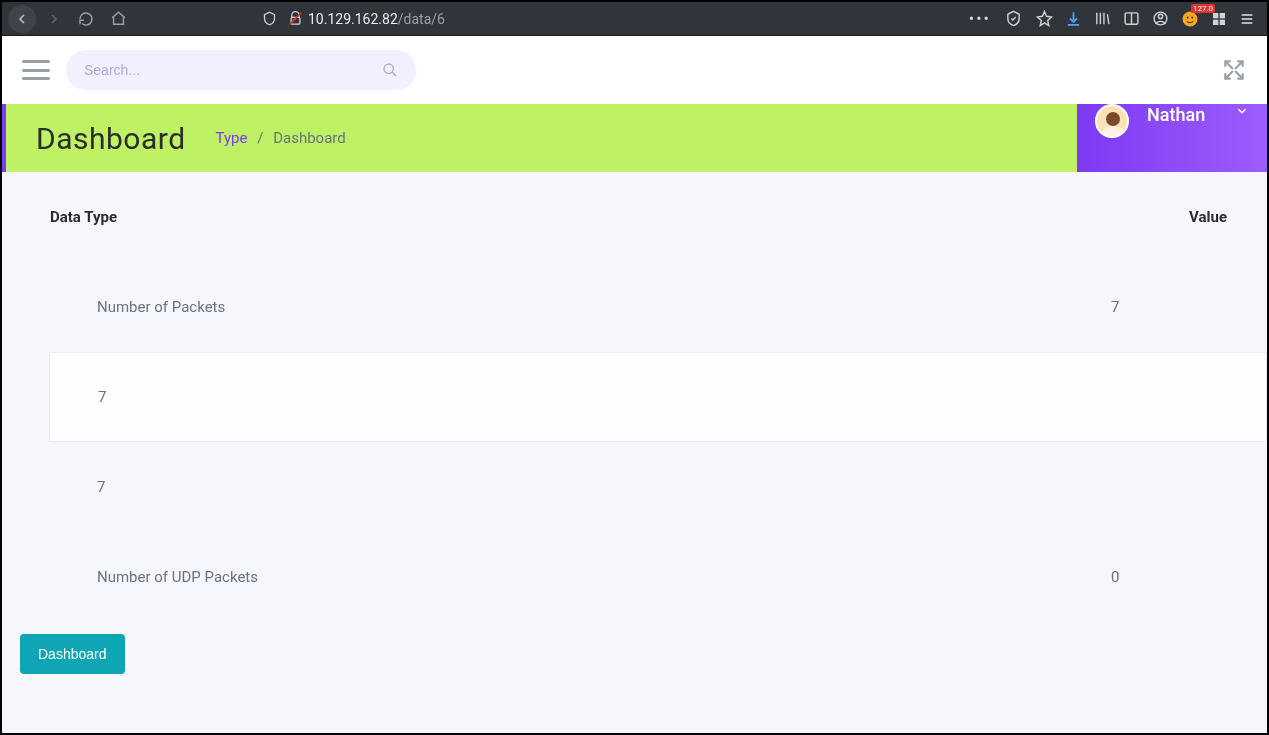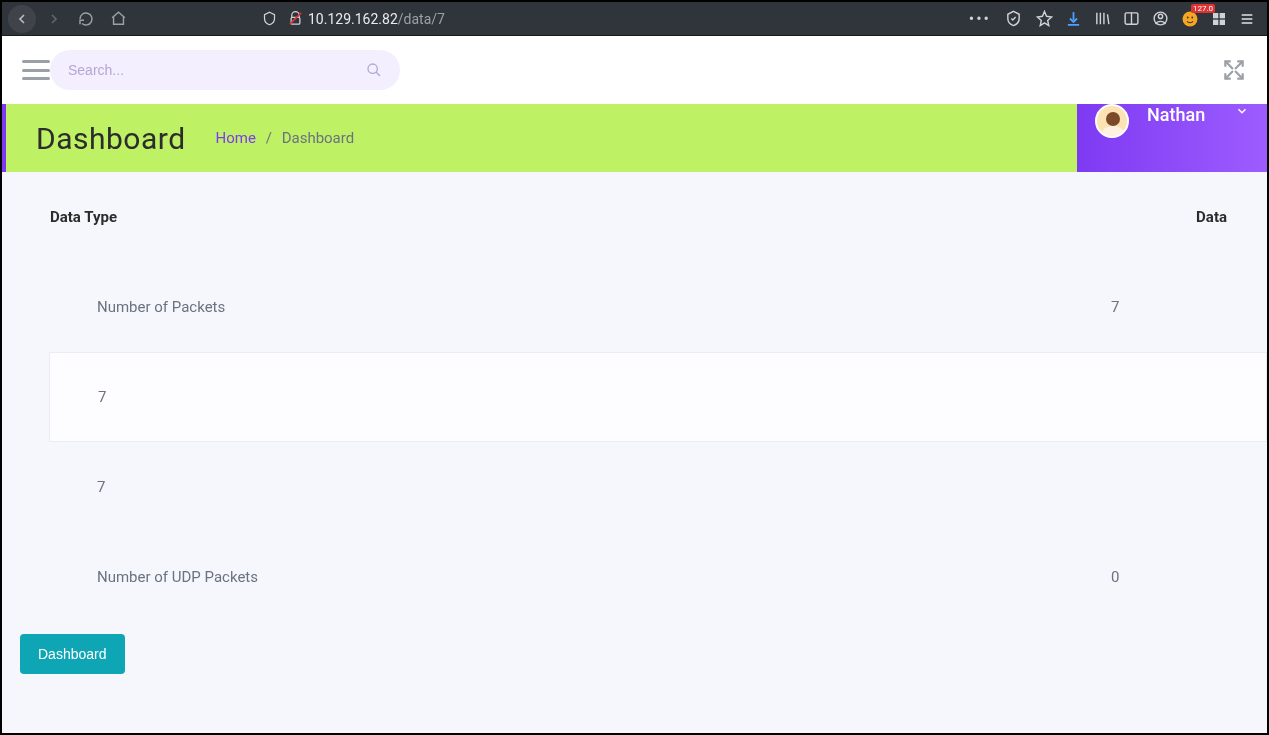--- a/index.html
+++ b/index.html
@@ -26,21 +26,21 @@
   .chrome-spacer { flex:1; }
   .chrome-icons { display:flex; align-items:center; gap:14px; color:#cfd2d6; margin-right:8px; }
   .chrome-right { display:flex; align-items:center; gap:12px; color:#cfd2d6; margin-right:6px; }
   .badge-ico { position:relative; }
   .badge-ico .badge { position:absolute; top:-6px; left:10px; background:#d33; color:#fff; font-size:8px; padding:0 2px; border-radius:2px; }
 
   
   .page { background:#fff; width:100%; height: calc(735px - 4px - 34px); overflow:hidden; position:relative; }
 
   
-  .topbar { height:68px; background:#fff; display:flex; align-items:center; padding:0 20px; }
+  .topbar { height:68px; background:#fff; display:flex; align-items:center; padding:0 20px; gap:16px; }
   .hamburger { width:28px; height:20px; display:flex; flex-direction:column; justify-content:space-between; cursor:pointer; }
   .hamburger span { height:3px; background:#9aa0a6; border-radius:2px; }
   .search-box { width:350px; height:40px; background:#f3efff; border-radius:22px; display:flex; align-items:center; padding:0 18px; }
   .search-box input { flex:1; border:none; background:transparent; outline:none; font-size:14px; color:#6b6f82; }
   .search-box input::placeholder { color:#b3a7d6; }
   .search-ico { color:#b3a7d6; font-size:16px; }
   .topbar-spacer { flex:1; }
   .expand-ico { width:26px; height:26px; color:#9aa0a6; cursor:pointer; }
 
   
@@ -110,21 +110,21 @@
         </svg>
     </div>
     <div class="addr-icon">
       <svg width="15" height="15" viewBox="0 0 24 24">
           <path d="M6 10V7a6 6 0 1 1 12 0v3" fill="none" stroke="#cfd2d6" stroke-width="2"></path>
           <rect x="5" y="10" width="14" height="11" rx="2" fill="none" stroke="#cfd2d6" stroke-width="2"></rect>
           <line x1="3" y1="21" x2="21" y2="3" stroke="#d33" stroke-width="2.5"></line>
         </svg>
     </div>
     <span class="addr-text">
-      <span>10.129.162.82</span><span class="path">/data/7</span>
+      <span>10.129.162.82</span><span class="path">/data/6</span>
     </span>
   </div>
 
   <div class="chrome-spacer"></div>
   <div class="chrome-icons">
     <span style="letter-spacing:2px;">•••</span>
     <span>
       <svg width="17" height="17" viewBox="0 0 24 24" fill="none" stroke="currentColor" stroke-width="2">
           <path d="M12 2l8 4v6c0 5-3.5 8.5-8 10-4.5-1.5-8-5-8-10V6l8-4z"></path>
           <path d="M9 12l2 2 4-4"></path>
@@ -217,40 +217,40 @@
           <path d="M20 4l-7 7"></path>
           <path d="M4 20l7-7"></path>
           <path d="M20 20l-7-7"></path>
         </svg>
     </div>
   </div>
 
   <div class="titlebar">
     <div class="page-title">Dashboard</div>
     <div class="crumbs">
-      <a href="#">Home</a>
+      <a href="#">Type</a>
       <span class="sep">/</span>
       <span class="current">Dashboard</span>
     </div>
     <div class="user-pill">
       <div class="avatar"></div>
       <div class="user-name">Nathan</div>
       <div class="user-caret">
         <svg width="14" height="14" viewBox="0 0 24 24" fill="none" stroke="#fff" stroke-width="2.5">
             <path d="M6 9l6 6 6-6"></path>
           </svg>
       </div>
     </div>
   </div>
 
   <div class="content">
     <div class="tbl">
       <div class="tbl-head">
         <div class="col-type">Data Type</div>
-        <div class="col-val">Data</div>
+        <div class="col-val">Value</div>
       </div>
       <div id="rows">
           <div class="tbl-row">
             <div class="col-type">Number of Packets</div>
             <div class="col-val">7</div>
           </div>
           <div class="tbl-row hl">
             <div class="col-val">7</div>
           </div>
           <div class="tbl-row">

